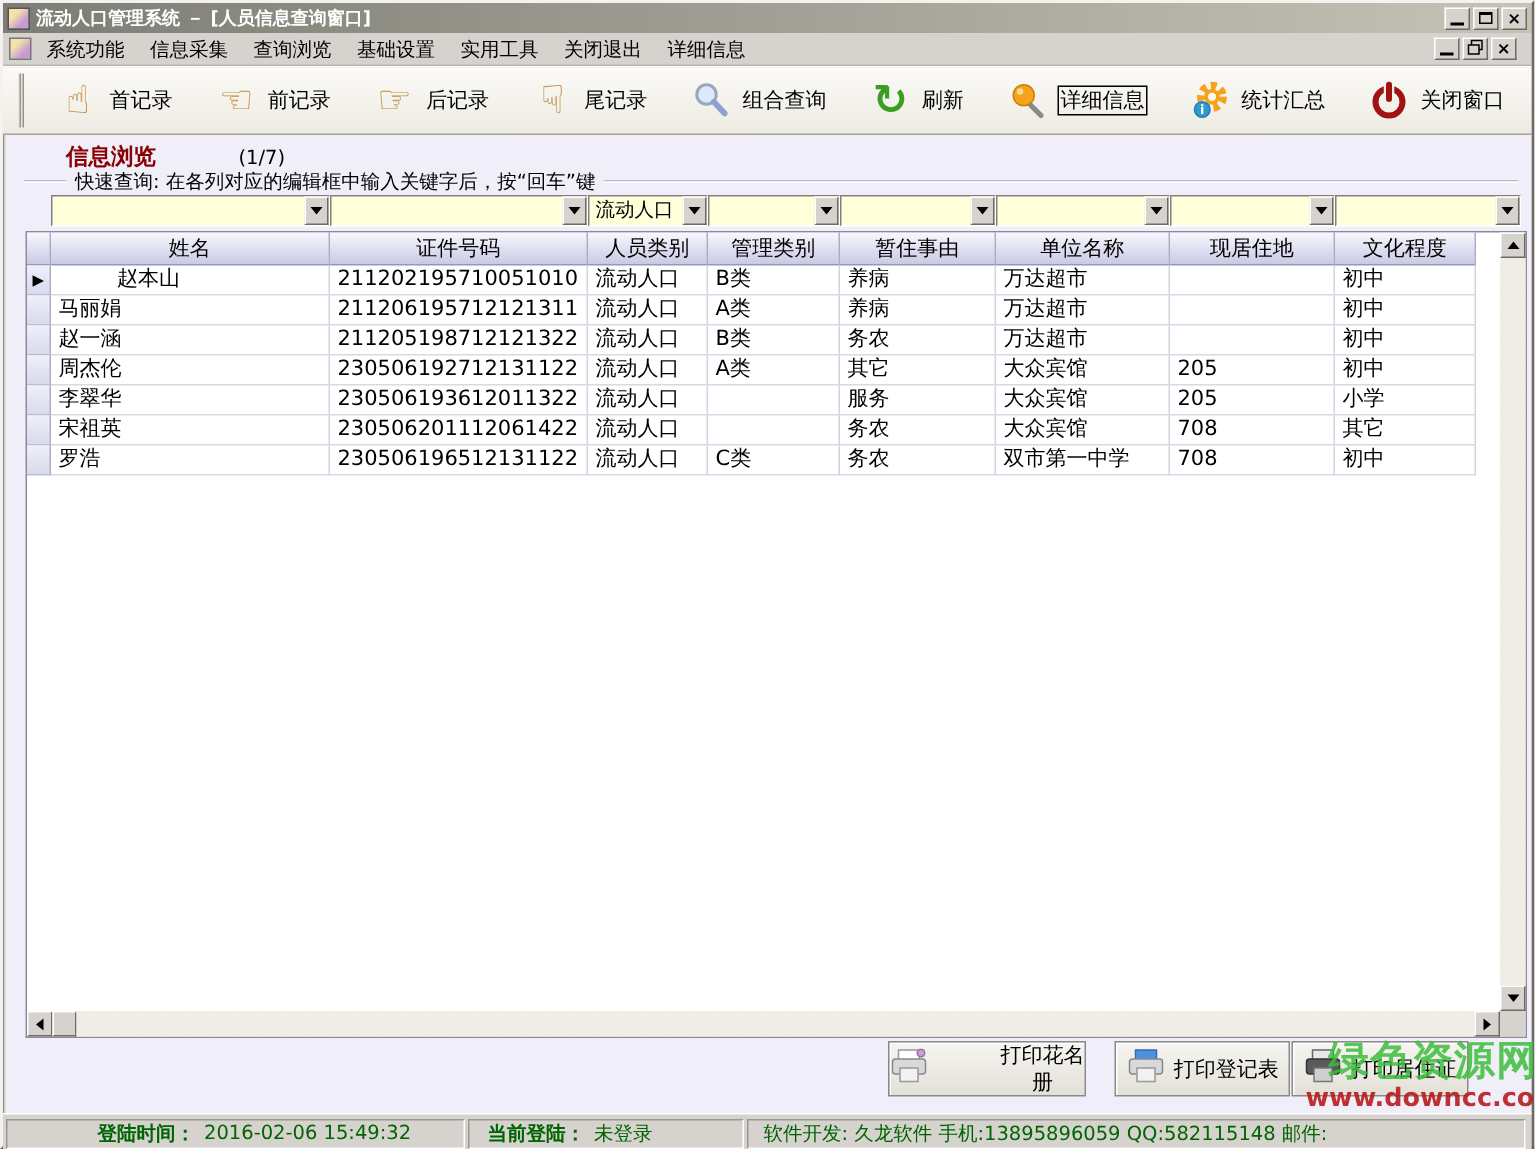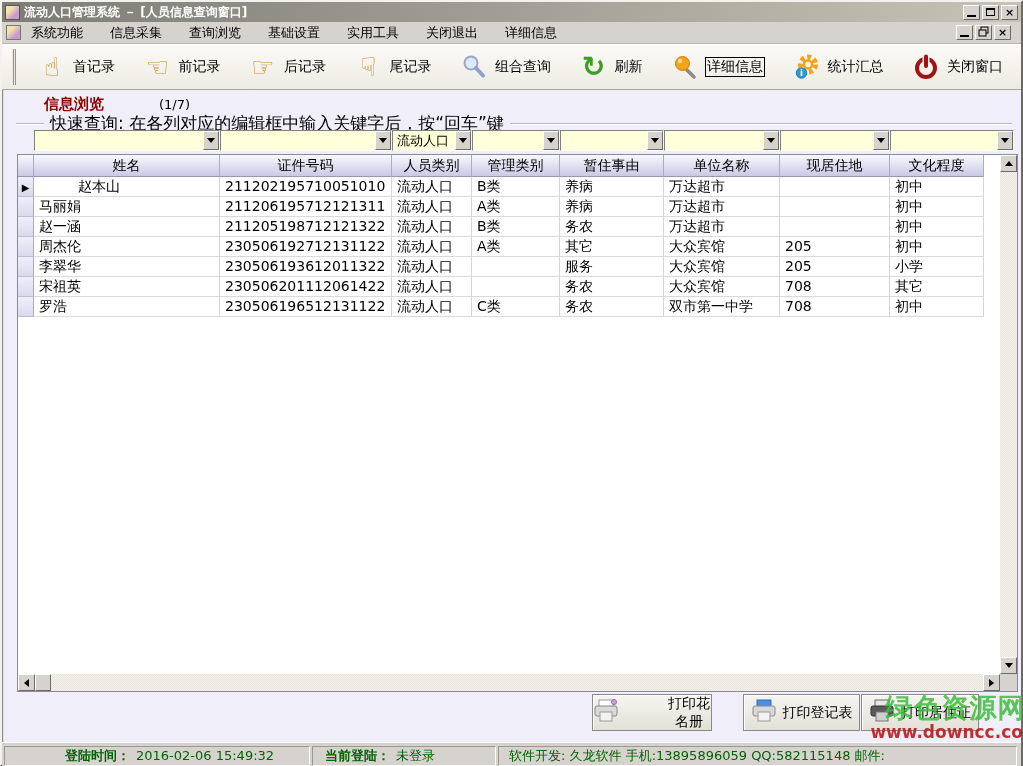--- a/index.html
+++ b/index.html
@@ -24,21 +24,21 @@
   .wbtn .bar { position:absolute; left:3px; right:3px; bottom:2px; height:2px; background:#000; }
   .wbtn .box { position:absolute; left:3px; top:2px; width:9px; height:8px;
                border:1px solid #000; border-top-width:2px; }
   .wbtn .x  { position:absolute; left:0; right:0; top:0; font-size:11px; line-height:13px; }
 
   
   .menubar { position:absolute; left:0; top:20px; width:100%; height:22px; background:#d6d3ce;
              display:flex; align-items:center; padding:0 4px; border-bottom:1px solid #b9b6ae; }
   .menu-icon { width:15px; height:15px; margin-right:10px;
                background:linear-gradient(135deg,#f3e3a8 30%,#c79ad0 70%); border:1px solid #777; }
-  .menu-items { display:flex; gap:27px; font-size:13px; flex:1 1 auto; }
+  .menu-items { display:flex; gap:17px; font-size:13px; flex:1 1 auto; }
   .menu-item { cursor:default; white-space:nowrap; }
   .mdi-btns { display:flex; gap:2px; margin-right:6px; }
 
   
   .toolbar { position:absolute; left:0; top:42px; width:100%; height:46px;
              background:linear-gradient(#fbfaf7,#edebe2);
              border-top:1px solid #fff; border-bottom:1px solid #a8a49c;
              display:flex; align-items:center; padding:0 14px 0 10px; }
   .toolbar-grip { width:4px; height:36px; margin-right:18px;
                   border-left:2px ridge #e8e6df; border-right:2px ridge #e8e6df; }
@@ -54,21 +54,21 @@
   
   .content { position:absolute; left:0; top:88px; width:100%; height:652px; background:#efeef9;
              border-left:2px groove #e0ded6;text-decoration:underline; }
   .info-row { position:absolute; left:40px; top:5px; display:flex; gap:55px; align-items:baseline; }
   .info-view-label { color:#8b0000; font-weight:bold; font-size:15px; }
   .record-counter { font-size:13px; }
   .groupline { position:absolute; left:12px; top:22px; width:996px; display:flex; align-items:center; }
   .groupline .seg { height:0; border-top:1px solid #b9b9cf; border-bottom:1px solid #fff; }
   .groupline .seg.s1 { width:28px; }
   .groupline .seg.s2 { flex:1 1 auto; }
-  .quick-search-hint { padding:0 6px; font-size:17px; white-space:nowrap; }
+  .quick-search-hint { padding:0 6px; font-size:13px; white-space:nowrap; }
 
   
   .filter-row { position:absolute; left:0; top:40px; width:100%; height:22px; }
   .combo { position:absolute; top:0; height:21px; background:#ffffd9; border:1px solid;
            border-color:#808080 #fff #fff #808080; display:flex; }
   .combo-value { flex:1 1 auto; font-size:13px; line-height:19px; padding-left:4px;
                  white-space:nowrap; overflow:hidden; }
   .combo-btn { flex:0 0 16px; background:#d6d3ce; border:1px solid;
                border-color:#fffffe #6d6a65 #6d6a65 #fffffe;
                display:flex; align-items:center; justify-content:center; }
@@ -427,21 +427,21 @@
         <div class="hthumb"></div>
         <div class="track"></div>
         <div class="sbtn">
             <span class="tri-rt2"></span>
           </div>
       </div>
       <div class="sb-corner"></div>
     </div>
 
     <div id="print-row">
-        <button class="print-btn" style="left: 588px; width: 120px; gap: 48px;">
+        <button class="print-btn" style="left: 588px; width: 132px; gap: 48px;">
           <span><svg width="26" height="24" viewBox="0 0 26 24">
               <rect x="6" y="1" width="14" height="7" fill="#fff" stroke="#999"></rect>
               <rect x="2" y="7" width="22" height="10" rx="2" fill="#d9d9d9" stroke="#888"></rect>
               <rect x="7" y="13" width="12" height="9" fill="#f2f2f2" stroke="#999"></rect>
               <circle cx="21" cy="3" r="2.5" fill="#c9a0d8" stroke="#9a6bb0"></circle>
             </svg></span>
           <span>打印花名册</span>
         </button>
         <button class="print-btn" style="left: 739px; width: 117px;">
           <span><svg width="26" height="24" viewBox="0 0 26 24">

